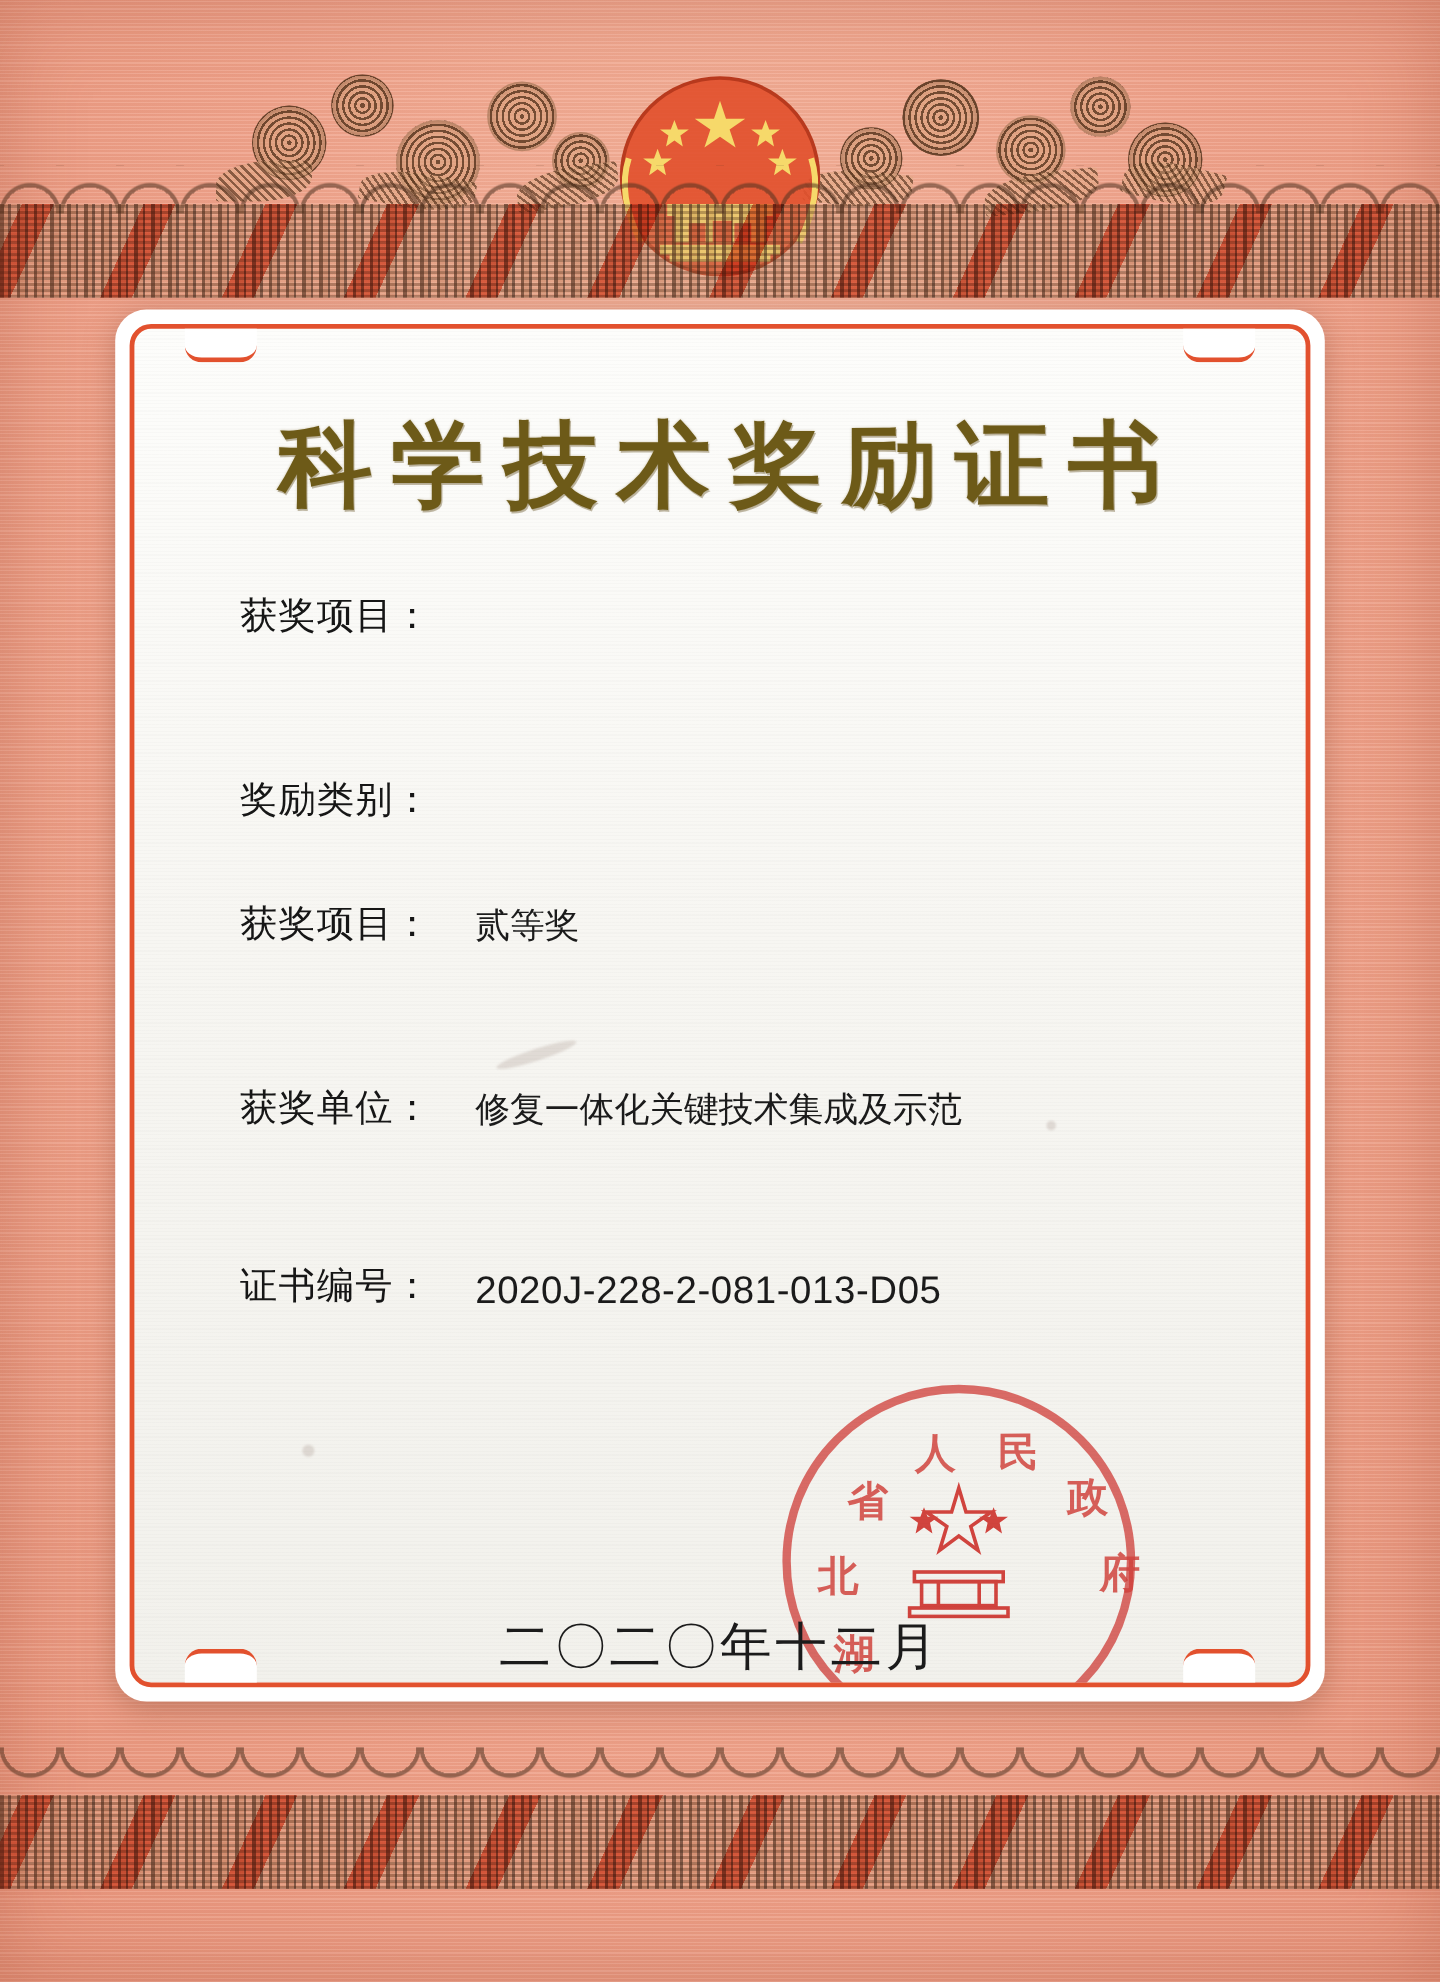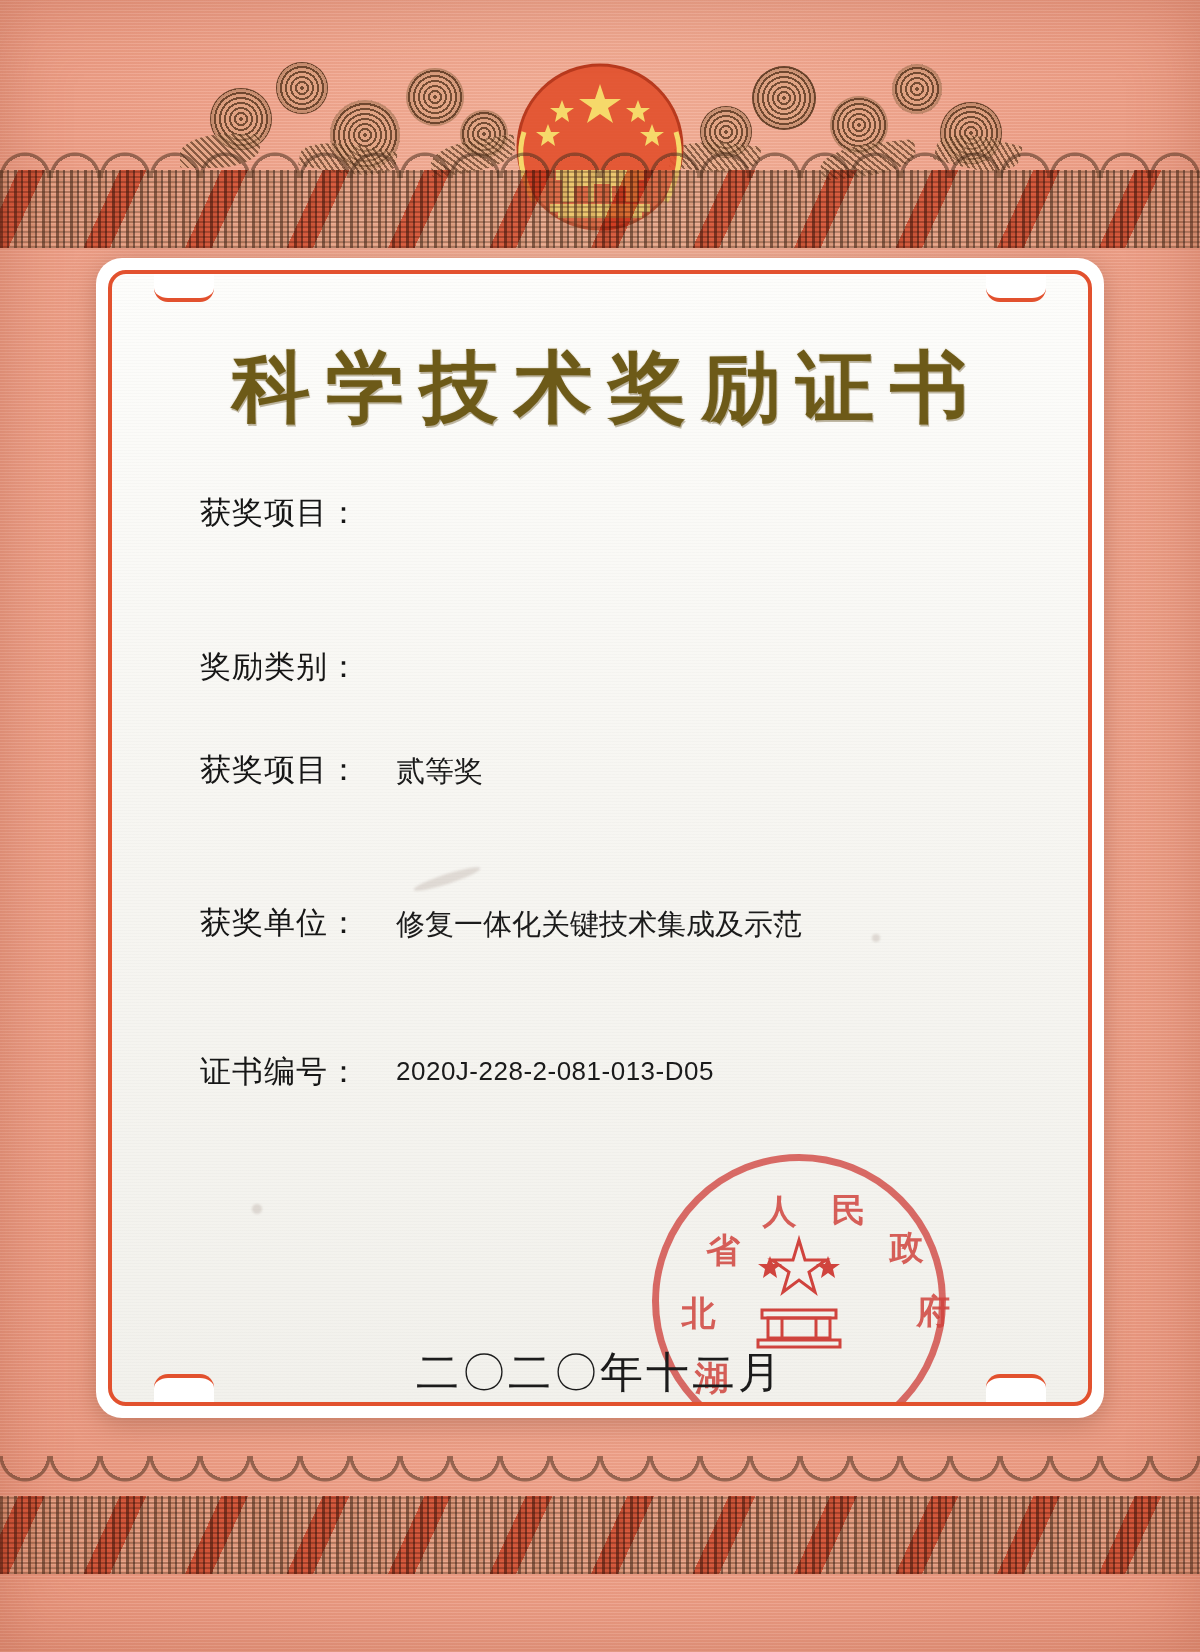--- a/index.html
+++ b/index.html
@@ -200,21 +200,21 @@
     font-family: "DejaVu Sans", "Liberation Sans", sans-serif;
   }
   .field-value .line2 { display: block; }
   .row-project { margin-bottom: 112px; }
   .row-category { margin-bottom: 61px; }
   .row-grade { margin-bottom: 110px; }
   .row-unit { margin-bottom: 106px; }
   .row-number { margin-bottom: 0; }
   .field-value.serial {
     font-family: "Liberation Sans", "DejaVu Sans", sans-serif;
-    font-size: 26px;
+    font-size: 32px;
     letter-spacing: 0.5px;
   }
 
   
   .seal {
     position: absolute;
     left: 540px;
     top: 880px;
     width: 280px;
     height: 280px;

